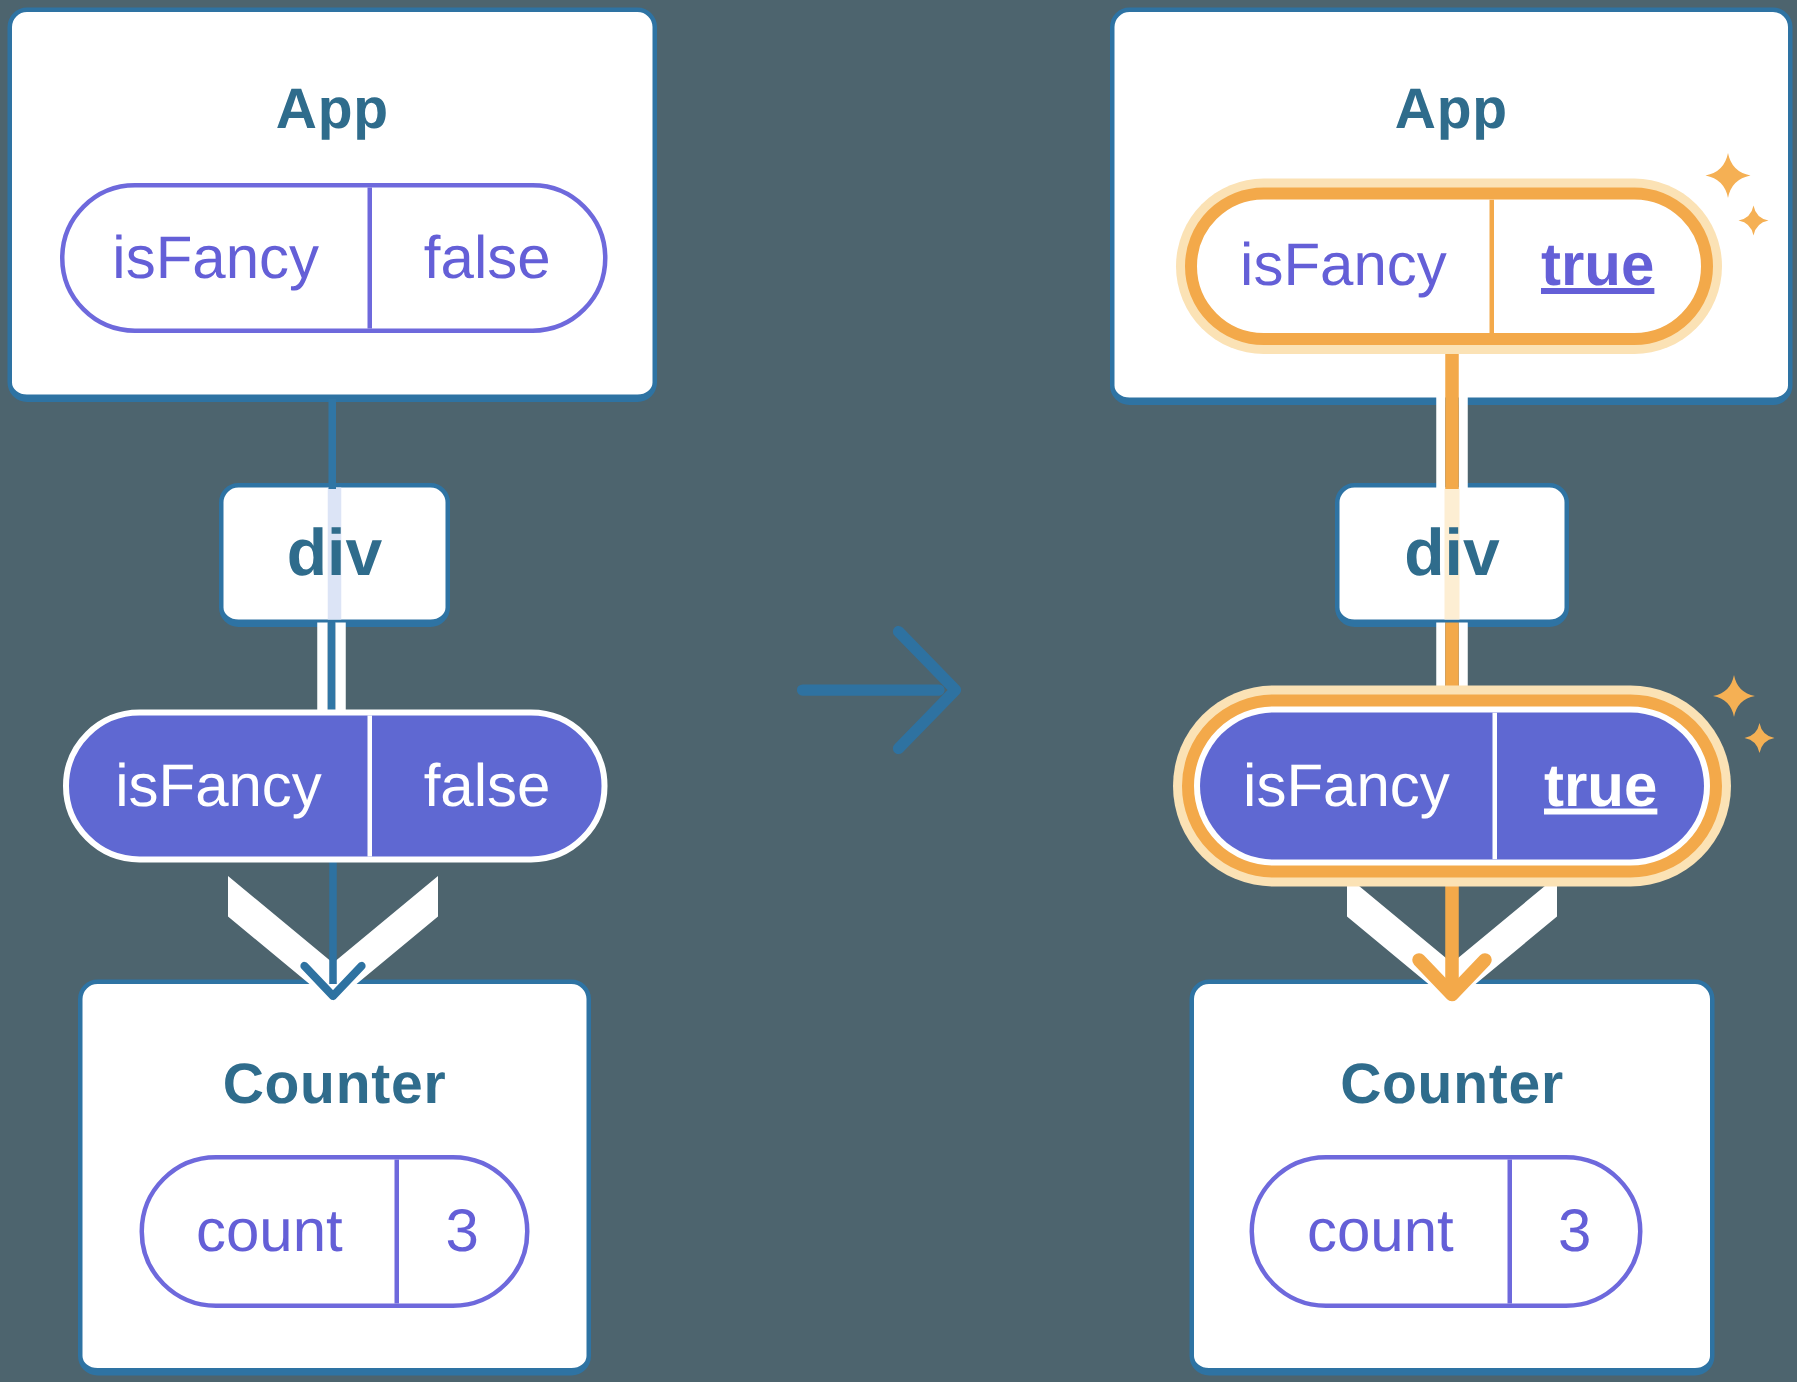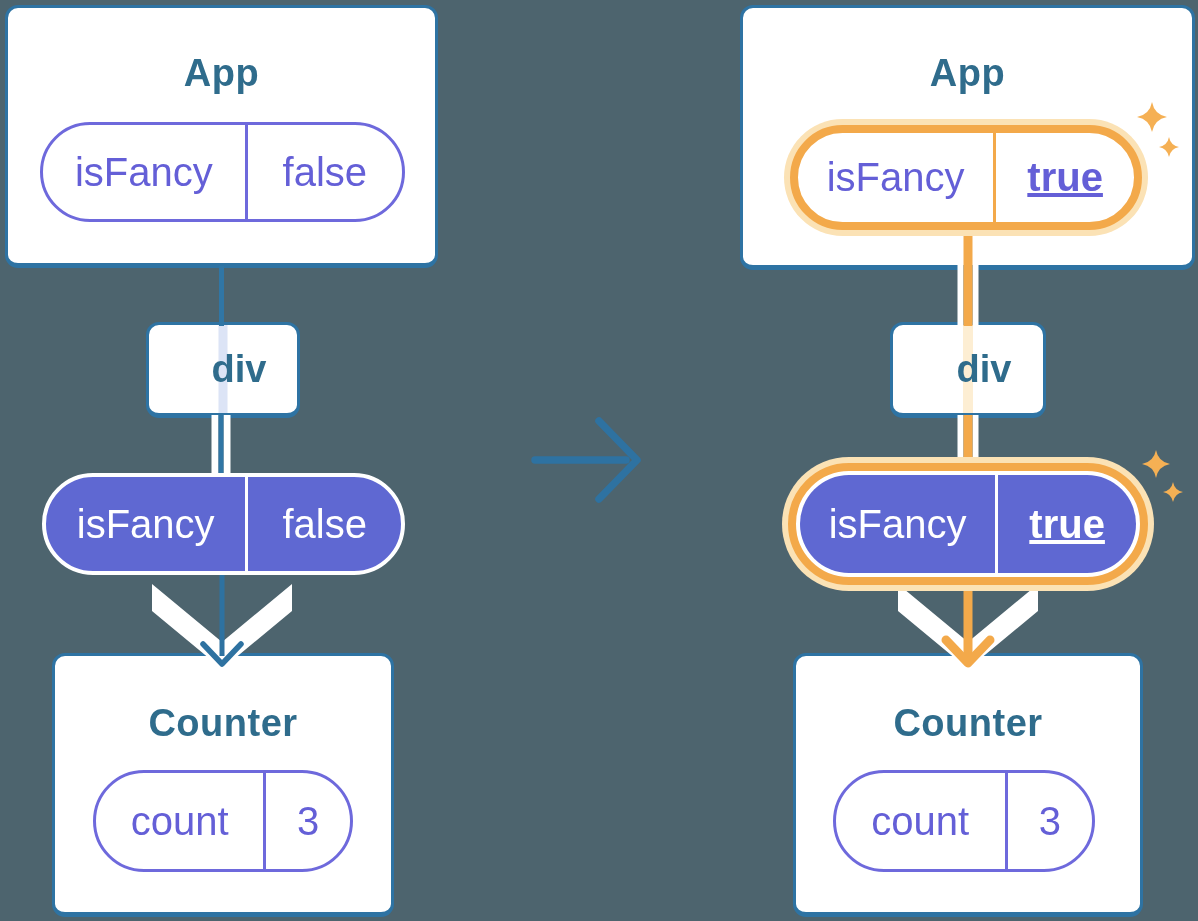--- a/index.html
+++ b/index.html
@@ -44,21 +44,21 @@
   .fancy-ring.padded{padding:4px;}
   .fancy-ring .inner .seg-l{border-right:3px solid #f3a94a;}
   .fancy-ring .inner.purple .seg-l{border-right:3px solid #ffffff;}
   .bold{font-weight:700;text-decoration:underline;}
   
   .stripe{position:absolute;left:50%;transform:translateX(-50%);top:0;bottom:0;}
   .stripe.lavender{width:9px;background:#dce4f6;}
   .stripe.paleorange{width:10px;background:#fdeed3;}
   .div-label{
     position:relative;width:100%;height:100%;display:flex;align-items:center;
-    justify-content:center;color:#2f6c8c;font-size:38px;font-weight:600;margin-left:16px;
+    justify-content:center;color:#2f6c8c;font-size:44px;font-weight:600;
   }
   .overlay{position:absolute;left:0;top:0;z-index:5;pointer-events:none;}
 </style>
 </head>
 <body>
 
 <div class="canvas">
 
   <div>
 

